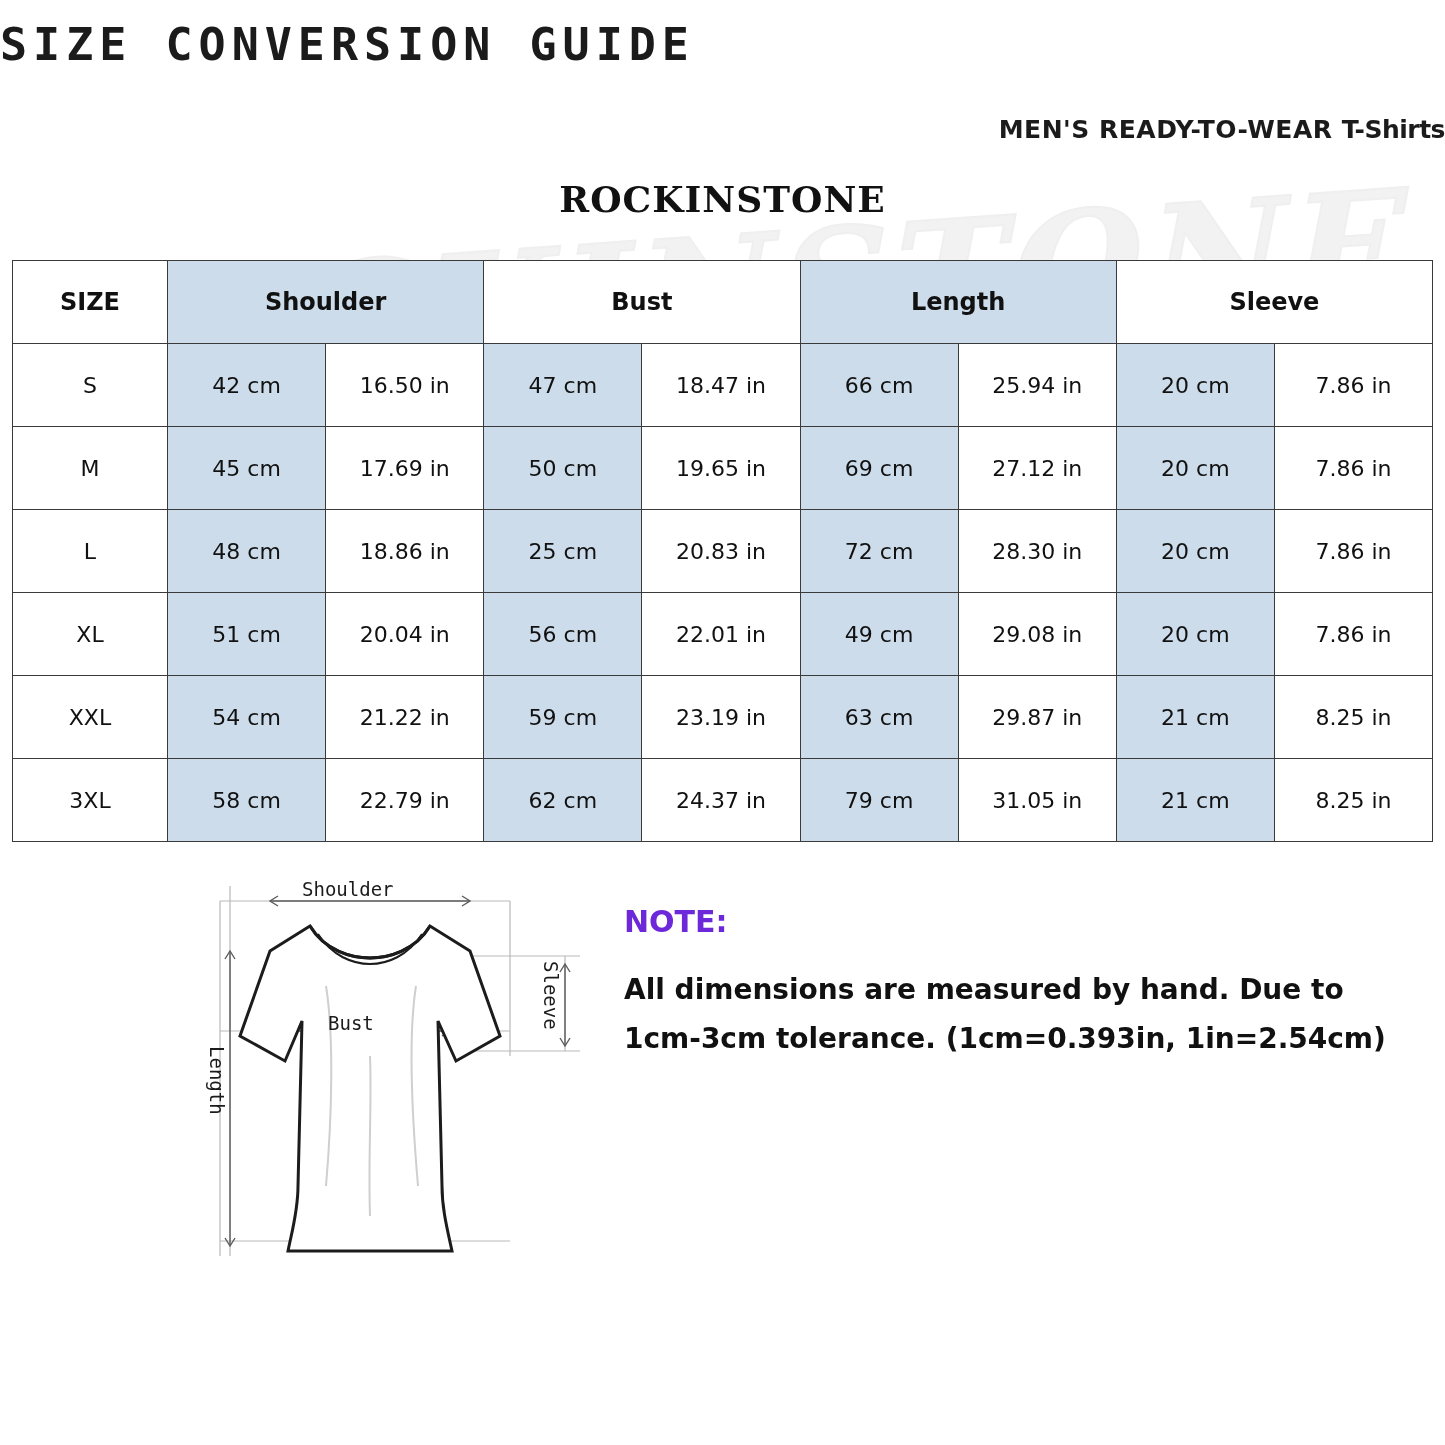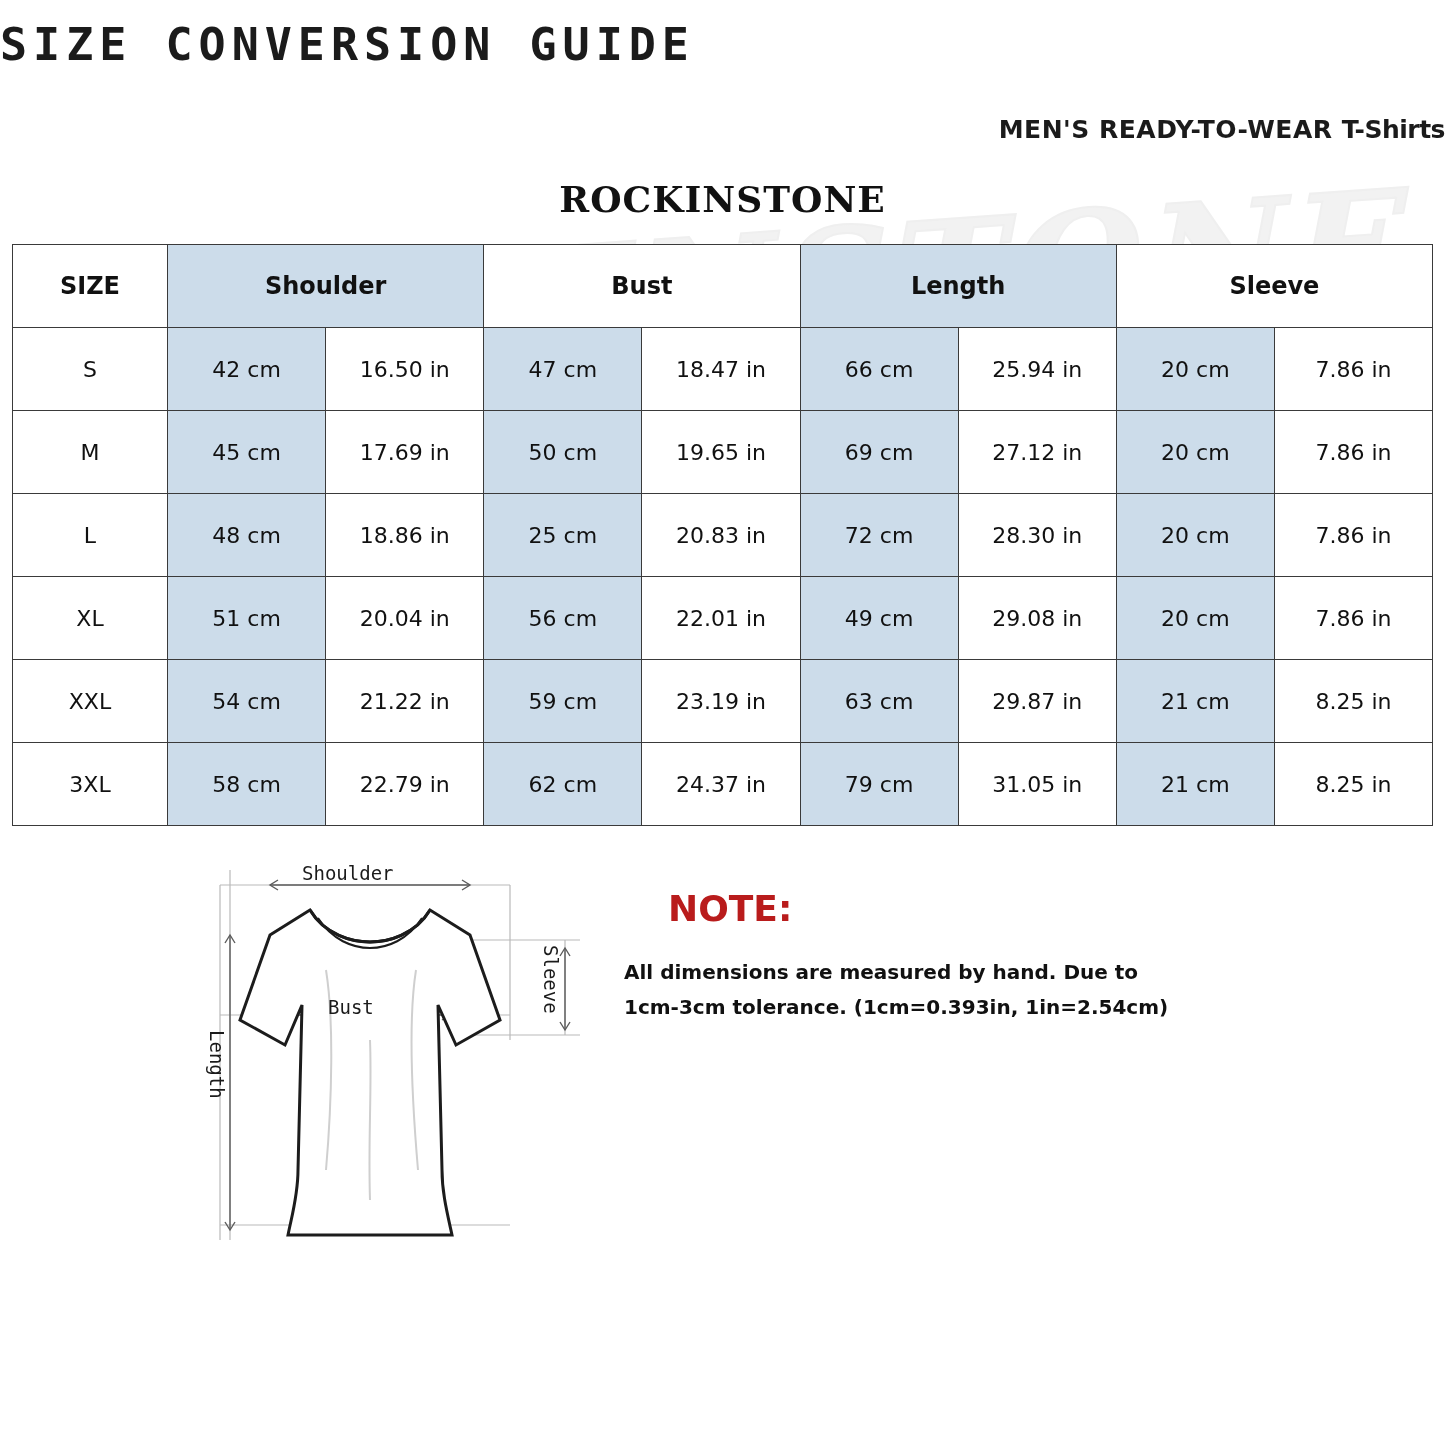--- a/index.html
+++ b/index.html
@@ -81,21 +81,21 @@
     font-family: "DejaVu Serif", serif;
     font-size: 36px;
     font-weight: 700;
     letter-spacing: 1px;
     margin-top: 34px;
     color: #111;
   }
 
   
   table.sizes {
-    margin: 24px auto 0 auto;
+    margin: 40px auto 0 auto;
     border-collapse: collapse;
     width: 1421px;
     table-layout: fixed;
   }
   table.sizes td, table.sizes th {
     border: 1px solid #3a3a3a;
     text-align: center;
     vertical-align: middle;
     font-size: 22px;
     font-weight: 400;
@@ -124,28 +124,27 @@
     position: relative;
     margin-left: 120px;
     flex: 0 0 auto;
   }
   .note {
     margin-left: 24px;
     padding-top: 48px;
     max-width: 830px;
   }
   .note-title {
-    font-size: 36px;
-    font-weight: 700;
-    color: #b91c1c;
+    font-size: 30px;
+    font-weight: 700;
+    color: #6d28d9;
     margin-bottom: 26px;
-    margin-left: 44px;
   }
   .note-body {
-    font-size: 20px;
+    font-size: 28px;
     font-weight: 700;
     line-height: 1.75;
     color: #111;
   }
   .sk-label {
     position: absolute;
     font-family: "DejaVu Sans Mono", monospace;
     font-size: 19px;
     color: #1b1b1b;
   }

